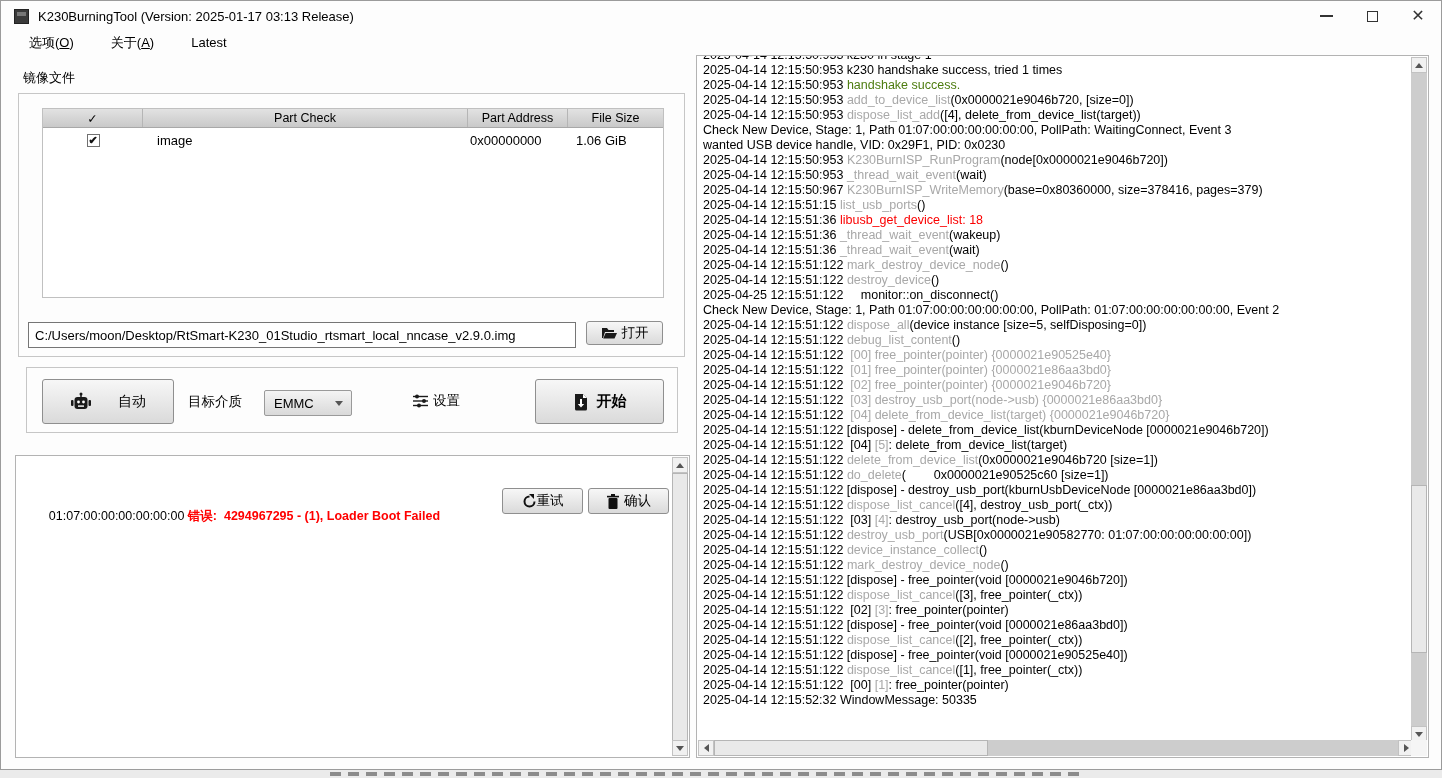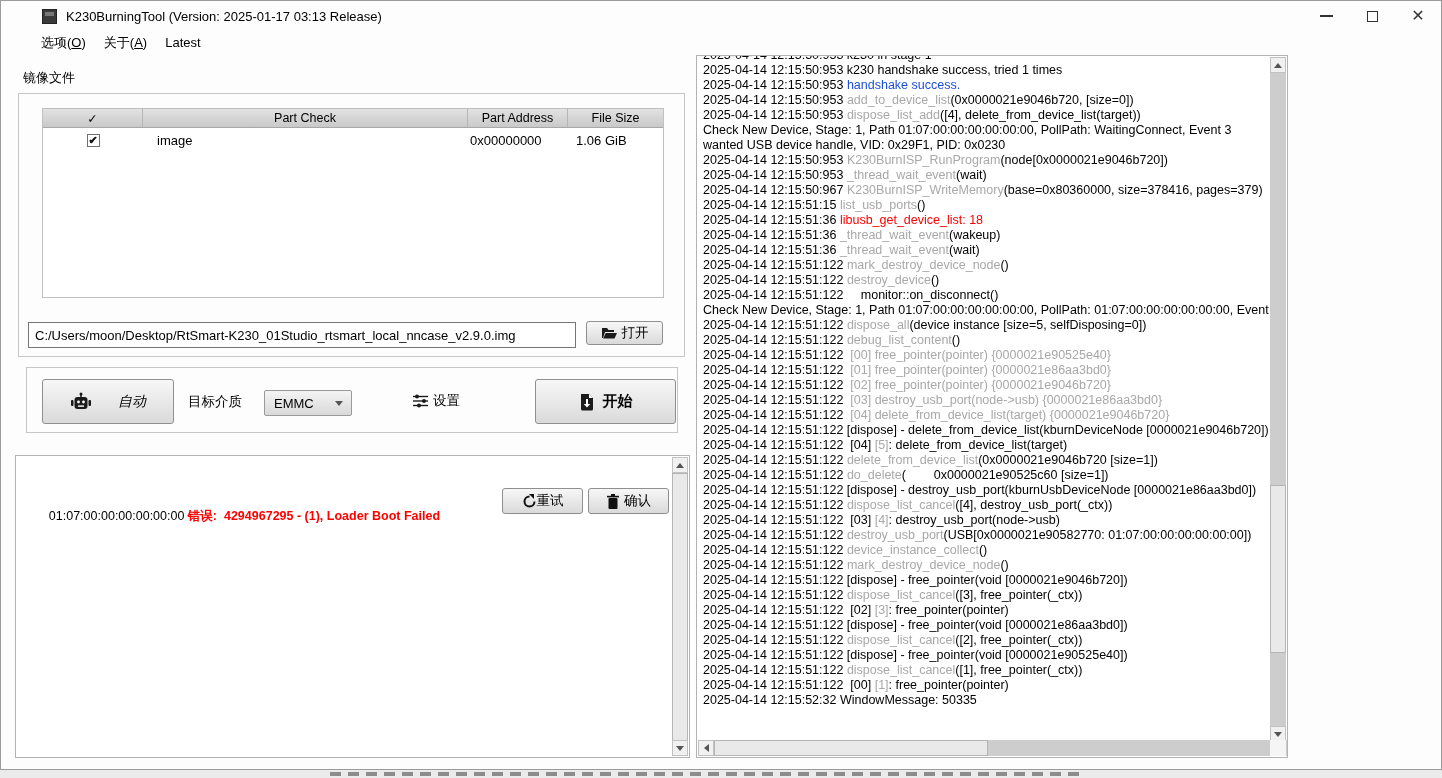--- a/index.html
+++ b/index.html
@@ -1,32 +1,32 @@
 <!DOCTYPE html>
 <html><head>
 <meta charset="utf-8">
 <style>
   * { box-sizing: border-box; margin: 0; padding: 0; }
   html,body { width:1442px; height:778px; }
   body { font-family:"Liberation Sans",sans-serif; background:#ebebeb; position:relative; overflow:hidden; }
   .window { position:absolute; left:0; top:0; width:1442px; height:770px; background:#fdfdfd; border:1px solid #9b9b9b; }
 
   
-  .titlebar { position:absolute; left:0; top:0; right:0; height:30px; display:flex; align-items:center;margin-left:28px; }
+  .titlebar { position:absolute; left:0; top:0; right:0; height:30px; display:flex; align-items:center; }
   .appicon { width:15px; height:15px; margin:0 9px 0 13px; background:#3a3a3a; border:1px solid #222; position:relative; }
   .appicon::after{ content:""; position:absolute; left:2px; top:2px; right:2px; height:4px; background:#777; }
   .title-text { font-size:13px; color:#000; }
   .win-controls { margin-left:auto; display:flex; height:100%; }
   .win-btn { width:46px; height:100%; display:flex; align-items:center; justify-content:center; color:#222; font-size:14px; }
   .glyph-min { width:13px; height:0; border-top:2px solid #333; }
   .glyph-max { width:11px; height:11px; border:1.5px solid #333; }
   .glyph-close { font-size:16px; line-height:1; color:#333; }
 
   
-  .menubar { position:absolute; left:16px; top:30px; right:0; height:23px; display:flex; align-items:center; padding-left:24px; gap:18px; font-size:13px; color:#000; }
+  .menubar { position:absolute; left:4px; top:30px; right:0; height:23px; display:flex; align-items:center; padding-left:24px; gap:37px; font-size:13px; color:#000; }
   .menu-item u { text-decoration:underline; }
 
   
   .group-label { position:absolute; left:22px; top:68px; font-size:13px; color:#000; }
   .box1 { position:absolute; left:17px; top:92px; width:667px; height:264px; border:1px solid #c6c6c6; background:#fdfdfd; }
   .table-wrap { position:absolute; left:23px; top:14px; width:622px; height:190px; border:1px solid #c0c0c0; background:#fff; }
   .thead { display:flex; height:19px; background:linear-gradient(#e2e2e2,#c9c9c9); border-bottom:1px solid #a8a8a8; font-size:12.5px; }
   .th { display:flex; align-items:center; justify-content:center; border-right:1px solid #b5b5b5; color:#000; }
   .th:last-child { border-right:none; }
   .col0{width:100px;} .col1{width:325px;} .col2{width:100px;} .col3{width:95px;}
@@ -36,51 +36,51 @@
   .checkbox { width:13px; height:13px; border:1px solid #707070; background:#fff; display:flex; align-items:center; justify-content:center; font-size:11px; font-weight:bold; color:#111; line-height:1; }
   .td-name { padding-left:14px; }
   .td-size { padding-left:8px; }
 
   .path-input { position:absolute; left:27px; top:321px; width:548px; height:26px; border:1px solid #767676; background:#fff; font-size:13px; padding:0 6px; font-family:"Liberation Sans",sans-serif; color:#000; }
   .btn { background:linear-gradient(#f7f7f7,#dadada); border:1px solid #8f8f8f; border-radius:3px; display:flex; align-items:center; justify-content:center; font-size:13.5px; color:#000; cursor:default; }
   .open-btn { position:absolute; left:585px; top:320px; width:77px; height:24px; gap:5px; }
 
   
   .box2 { position:absolute; left:25px; top:366px; width:652px; height:66px; border:1px solid #c6c6c6; }
-  .auto-btn { position:absolute; left:15px; top:11px; width:132px; height:45px; gap:26px; font-size:14px;font-style:italic; }
+  .auto-btn { position:absolute; left:15px; top:11px; width:132px; height:45px; gap:26px; font-size:14px; }
   .target-label { position:absolute; left:161px; top:25px; font-size:13.5px; }
   .combo { position:absolute; left:237px; top:22px; width:88px; height:26px; background:linear-gradient(#f4f4f4,#d9d9d9); border:1px solid #9a9a9a; border-radius:2px; display:flex; align-items:center; font-size:13px; padding-left:9px; }
   .combo-arrow { margin-left:auto; margin-right:8px; width:0; height:0; border-left:4px solid transparent; border-right:4px solid transparent; border-top:5px solid #555; }
   .settings-ctl { position:absolute; left:385px; top:24px; display:flex; align-items:center; gap:4px; font-size:13.5px;font-family:Liberation Serif, serif; }
-  .start-btn { position:absolute; left:508px; top:11px; width:141px; height:45px; gap:8px; font-size:15px; font-weight:bold; }
+  .start-btn { position:absolute; left:508px; top:11px; width:129px; height:45px; gap:8px; font-size:15px; font-weight:bold; }
 
   
   .status-panel { position:absolute; left:14px; top:454px; width:675px; height:303px; background:#fff; border:1px solid #b3b3b3; }
   .status-line { position:absolute; left:12px; top:38px; font-size:12.5px; white-space:pre; }
   .status-ts { color:#000; }
   .status-err { color:#ff0000; font-weight:bold; }
   .retry-btn { position:absolute; left:486px; top:32px; width:81px; height:26px; }
   .confirm-btn { position:absolute; left:572px; top:32px; width:81px; height:26px; gap:4px; }
 
   
   .vscroll { position:absolute; top:1px; bottom:1px; right:1px; width:16px; background:#cdcdcd; }
   .sb-btn { position:absolute; left:0; width:16px; height:16px; background:#f1f1f1; border:1px solid #c2c2c2; display:flex; align-items:center; justify-content:center; }
   .sb-up{top:0;} .sb-down{bottom:0;}
   .tri-up { width:0;height:0;border-left:4px solid transparent;border-right:4px solid transparent;border-bottom:5px solid #555; }
   .tri-down { width:0;height:0;border-left:4px solid transparent;border-right:4px solid transparent;border-top:5px solid #555; }
   .tri-left { width:0;height:0;border-top:4px solid transparent;border-bottom:4px solid transparent;border-right:5px solid #555; }
   .tri-right { width:0;height:0;border-top:4px solid transparent;border-bottom:4px solid transparent;border-left:5px solid #555; }
   .sb-thumb { position:absolute; left:0; width:16px; background:#e9e9e9; border:1px solid #b5b5b5; }
 
   
-  .log-panel { position:absolute; left:695px; top:54px; width:592px; height:703px; background:#fff; border:1px solid #b3b3b3; overflow:hidden; }
+  .log-panel { position:absolute; left:695px; top:54px; width:733px; height:703px; background:#fff; border:1px solid #b3b3b3; overflow:hidden; }
   .log-view { position:absolute; left:6px; top:0; right:18px; bottom:18px; overflow:hidden; }
   .log-lines { margin-top:-8px; }
   .log-line { font-size:12.5px; line-height:15px; white-space:pre; }
-  .lc-k{color:#000;} .lc-f{color:#a8a8a8;} .lc-g{color:#1d4ed8;} .lc-r{color:#fb0000;}
+  .lc-k{color:#000;} .lc-f{color:#a8a8a8;} .lc-g{color:#4d7c0f;} .lc-r{color:#fb0000;}
   .log-vscroll { position:absolute; top:1px; right:1px; width:16px; height:685px; background:#cdcdcd; }
   .log-hscroll { position:absolute; left:1px; bottom:1px; height:16px; width:716px; background:#cdcdcd; }
   .hsb-btn { position:absolute; top:0; width:16px; height:16px; background:#f1f1f1; border:1px solid #c2c2c2; display:flex; align-items:center; justify-content:center; }
   .hsb-left{left:0;} .hsb-right{right:0;}
   .hsb-thumb { position:absolute; top:0; height:16px; background:#e9e9e9; border:1px solid #b5b5b5; }
   .corner { position:absolute; right:1px; bottom:1px; width:16px; height:16px; background:#f5f5f5; }
 
   
   .bottom-strip { position:absolute; left:0; right:0; bottom:0; height:8px; background:#ebebeb; overflow:hidden; }
   .occluded-band { position:absolute; left:330px; top:2px; width:750px; height:4px; opacity:.65;
@@ -227,21 +227,21 @@
           <div class="log-line"><span class="lc-k">wanted USB device handle, VID: 0x29F1, PID: 0x0230</span></div>
           <div class="log-line"><span class="lc-k">2025-04-14 12:15:50:953 </span><span class="lc-f">K230BurnISP_RunProgram</span><span class="lc-k">(node[0x0000021e9046b720])</span></div>
           <div class="log-line"><span class="lc-k">2025-04-14 12:15:50:953 </span><span class="lc-f">_thread_wait_event</span><span class="lc-k">(wait)</span></div>
           <div class="log-line"><span class="lc-k">2025-04-14 12:15:50:967 </span><span class="lc-f">K230BurnISP_WriteMemory</span><span class="lc-k">(base=0x80360000, size=378416, pages=379)</span></div>
           <div class="log-line"><span class="lc-k">2025-04-14 12:15:51:15 </span><span class="lc-f">list_usb_ports</span><span class="lc-k">()</span></div>
           <div class="log-line"><span class="lc-k">2025-04-14 12:15:51:36 </span><span class="lc-r">libusb_get_device_list: 18</span></div>
           <div class="log-line"><span class="lc-k">2025-04-14 12:15:51:36 </span><span class="lc-f">_thread_wait_event</span><span class="lc-k">(wakeup)</span></div>
           <div class="log-line"><span class="lc-k">2025-04-14 12:15:51:36 </span><span class="lc-f">_thread_wait_event</span><span class="lc-k">(wait)</span></div>
           <div class="log-line"><span class="lc-k">2025-04-14 12:15:51:122 </span><span class="lc-f">mark_destroy_device_node</span><span class="lc-k">()</span></div>
           <div class="log-line"><span class="lc-k">2025-04-14 12:15:51:122 </span><span class="lc-f">destroy_device</span><span class="lc-k">()</span></div>
-          <div class="log-line"><span class="lc-k">2025-04-14 12:15:51:122     monitor::on_disconnect()</span></div>
+          <div class="log-line"><span class="lc-k">2025-04-25 12:15:51:122     monitor::on_disconnect()</span></div>
           <div class="log-line"><span class="lc-k">Check New Device, Stage: 1, Path 01:07:00:00:00:00:00:00, PollPath: 01:07:00:00:00:00:00:00, Event 2</span></div>
           <div class="log-line"><span class="lc-k">2025-04-14 12:15:51:122 </span><span class="lc-f">dispose_all</span><span class="lc-k">(device instance [size=5, selfDisposing=0])</span></div>
           <div class="log-line"><span class="lc-k">2025-04-14 12:15:51:122 </span><span class="lc-f">debug_list_content</span><span class="lc-k">()</span></div>
           <div class="log-line"><span class="lc-k">2025-04-14 12:15:51:122 </span><span class="lc-f"> [00] free_pointer(pointer) {0000021e90525e40}</span></div>
           <div class="log-line"><span class="lc-k">2025-04-14 12:15:51:122 </span><span class="lc-f"> [01] free_pointer(pointer) {0000021e86aa3bd0}</span></div>
           <div class="log-line"><span class="lc-k">2025-04-14 12:15:51:122 </span><span class="lc-f"> [02] free_pointer(pointer) {0000021e9046b720}</span></div>
           <div class="log-line"><span class="lc-k">2025-04-14 12:15:51:122 </span><span class="lc-f"> [03] destroy_usb_port(node-&gt;usb) {0000021e86aa3bd0}</span></div>
           <div class="log-line"><span class="lc-k">2025-04-14 12:15:51:122 </span><span class="lc-f"> [04] delete_from_device_list(target) {0000021e9046b720}</span></div>
           <div class="log-line"><span class="lc-k">2025-04-14 12:15:51:122 [dispose] - delete_from_device_list(kburnDeviceNode [0000021e9046b720])</span></div>
           <div class="log-line"><span class="lc-k">2025-04-14 12:15:51:122  [04] </span><span class="lc-f">[5]</span><span class="lc-k">: delete_from_device_list(target)</span></div>

